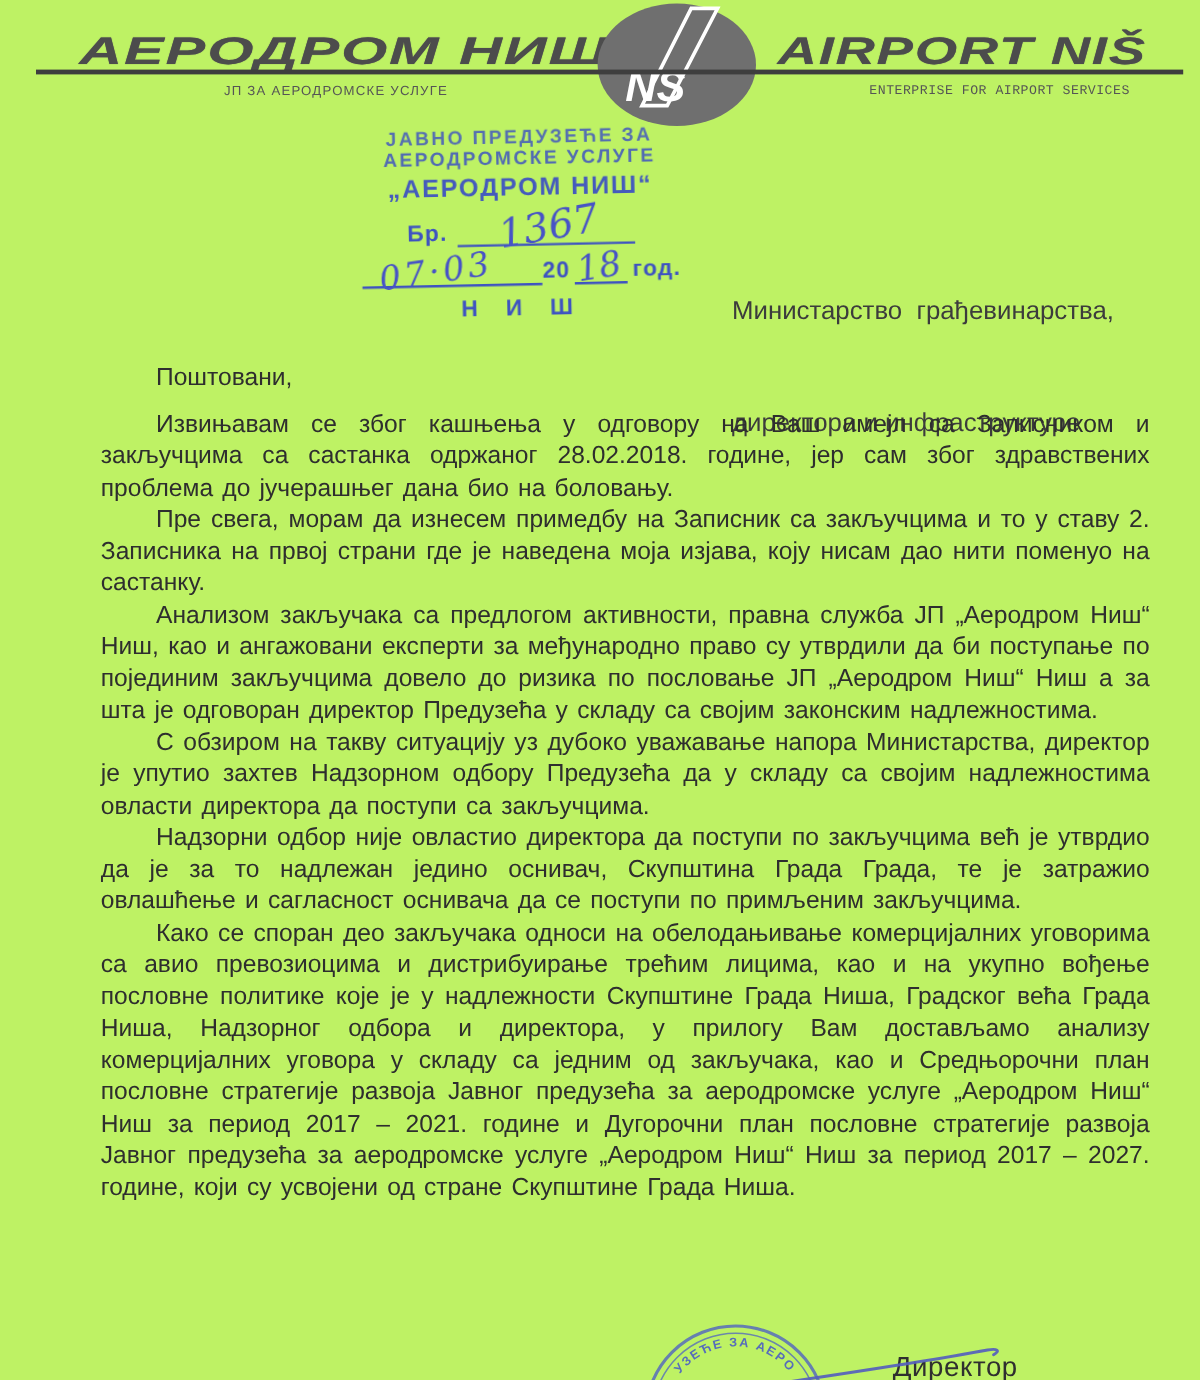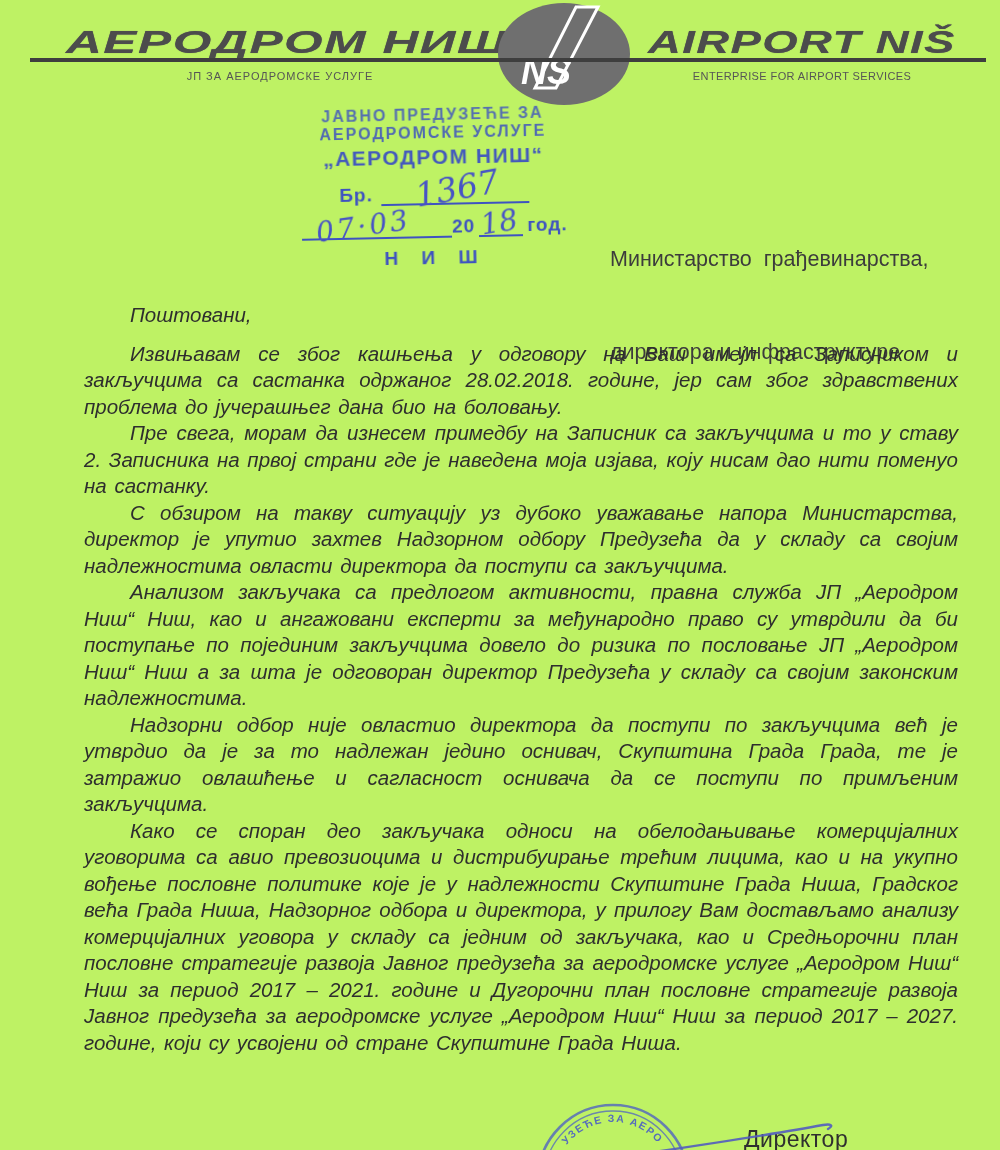--- a/index.html
+++ b/index.html
@@ -20,21 +20,21 @@
   .lh-title.en { left:648px; transform:scaleX(1.42); }
   .lh-rule {
     position:absolute; top:58px; left:30px; width:956px; height:4px;
     background:#3e3e3e; z-index:3;
   }
   .lh-sub {
     position:absolute; top:70px; font-size:11px; color:#555;
     letter-spacing:1px; text-align:center; white-space:nowrap;
   }
   .lh-sub.sr { left:140px; width:280px; }
-  .lh-sub.en { left:652px; width:300px; letter-spacing:.4px; }
+  .lh-sub.en { left:683px; width:300px; letter-spacing:.4px;font-family:Liberation Mono, monospace; }
   .logo { position:absolute; left:497px; top:2px; z-index:2; }
 
   
   .stamp-box {
     position:absolute; left:288px; top:106px; width:292px;
     color:#3e53c1; transform:rotate(-1.2deg); filter:blur(.35px);
     z-index:4; text-align:center;
   }
   .stamp-box .r1 { font-size:16px; font-weight:700; letter-spacing:2px; opacity:.82; }
   .stamp-box .r2 { font-size:16px; font-weight:700; letter-spacing:2px; opacity:.85; }
@@ -61,21 +61,21 @@
     position:absolute; left:610px; top:182px; font-size:21.5px;
     line-height:31px; color:#3c3c3c; white-space:pre-wrap;
   }
 
   
   .body-text {
     position:absolute; left:84px; right:42px; top:302px;
     font-size:20.5px; line-height:26.5px; color:#2e2e2e;
     text-align:justify; word-spacing:2px;
   }
-  .body-text p { margin:0; text-indent:46px;font-style:italic; }
+  .body-text p { margin:0; text-indent:46px; }
   .body-text .salutation { margin-bottom:12px; }
   .closing { margin-top:13px; text-indent:46px; }
 
   
   .round-stamp { position:absolute; left:518px; top:1098px; z-index:5; opacity:.9; }
   .signature { position:absolute; left:615px; top:1114px; z-index:7; }
   .director {
     position:absolute; left:744px; top:1126px; z-index:6;
     font-size:23px; color:#2f2f2f; letter-spacing:.5px;
   }
@@ -126,22 +126,22 @@
 
   <div class="recipient">
     <div>Министарство  грађевинарства,</div>
     <div>директора и инфраструктуре</div>
   </div>
 
   <div class="body-text">
     <p class="salutation">Поштовани,</p>
     <p>Извињавам се због кашњења у одговору на Ваш имејл са Записником и закључцима са састанка одржаног  28.02.2018. године, јер сам због здравствених проблема до јучерашњег дана био на боловању.</p>
     <p>Пре свега, морам да изнесем примедбу на Записник са закључцима и то у ставу 2. Записника на првој страни где је наведена моја изјава, коју нисам дао нити поменуо на састанку.</p>
+    <p>Анализом закључака са предлогом активности, правна служба ЈП „Аеродром Ниш“ Ниш, као и ангажовани експерти за међународно право су утврдили да би поступање по појединим закључцима довело до ризика по пословање ЈП „Аеродром Ниш“ Ниш а за шта је одговоран директор Предузећа у складу са својим законским надлежностима.</p>
     <p>С обзиром на такву ситуацију уз дубоко уважавање напора Министарства, директор је упутио захтев Надзорном одбору Предузећа да у складу са својим надлежностима овласти директора да поступи са закључцима.</p>
-    <p>Анализом закључака са предлогом активности, правна служба ЈП „Аеродром Ниш“ Ниш, као и ангажовани експерти за међународно право су утврдили да би поступање по појединим закључцима довело до ризика по пословање ЈП „Аеродром Ниш“ Ниш а за шта је одговоран директор Предузећа у складу са својим законским надлежностима.</p>
     <p>Надзорни одбор није овластио директора да поступи по закључцима већ је утврдио да је за то надлежан једино оснивач, Скупштина Града Града, те је затражио овлашћење и сагласност оснивача да се поступи по примљеним закључцима.</p>
     <p>Како се споран део закључака односи на обелодањивање комерцијалних уговорима са авио превозиоцима и дистрибуирање трећим лицима, као и на укупно вођење пословне политике које је у надлежности Скупштине Града Ниша, Градског већа Града Ниша, Надзорног одбора и директора, у прилогу Вам достављамо анализу комерцијалних уговора у складу са једним од закључака, као и Средњорочни план пословне стратегије развоја Јавног предузећа за аеродромске услуге „Аеродром Ниш“ Ниш за период 2017 – 2021. године и Дугорочни план пословне стратегије развоја Јавног предузећа за аеродромске услуге „Аеродром Ниш“ Ниш за период 2017 – 2027. године, који су усвојени од стране Скупштине Града Ниша.</p>
   </div>
 
   <div class="round-stamp">
     <svg width="190" height="52" viewBox="0 0 190 52">
       <circle cx="95" cy="82" r="75" fill="none" stroke="#4b5ec5" stroke-width="2.6" opacity=".85"></circle>
       <circle cx="95" cy="82" r="69" fill="none" stroke="#4b5ec5" stroke-width="1.3" opacity=".8"></circle>
       <path id="arcpath" d="M 47.5,48.7 A 58 58 0 0 1 142.5,48.7" fill="none"></path>
       <text font-family="Liberation Sans, sans-serif" font-size="10.5" font-weight="bold" fill="#4b5ec5" letter-spacing="1.5">

